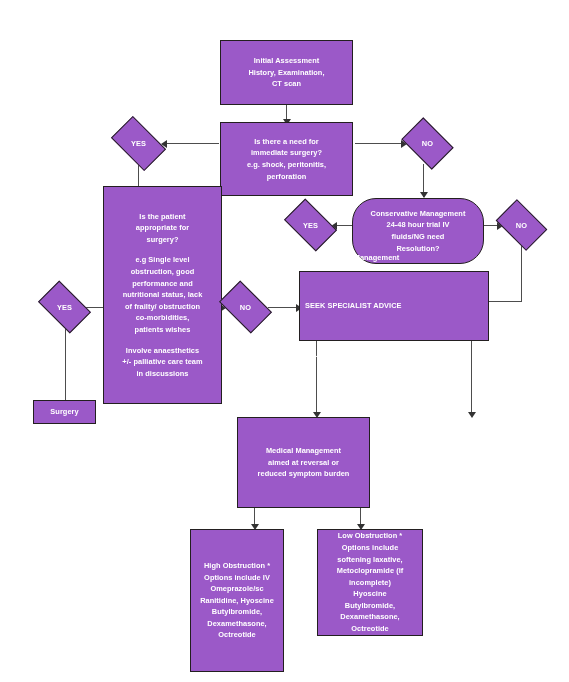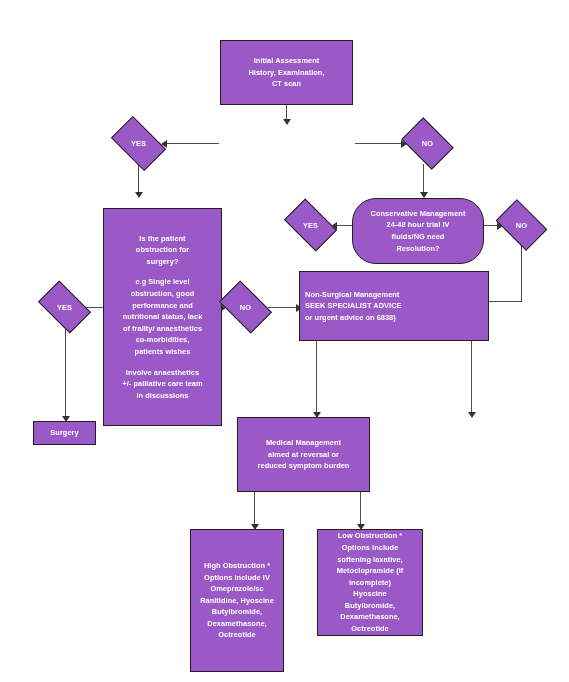--- a/index.html
+++ b/index.html
@@ -27,21 +27,21 @@
     font-weight: bold;
     font-size: 7.4px;
     line-height: 11.6px;
     letter-spacing: 0.05px;
     display: flex;
     flex-direction: column;
     justify-content: center;
     z-index: 3;
   }
   .node.center { align-items: center; text-align: center; }
-  .node.left   { align-items: flex-start; text-align: center; padding-left: 5px; }
+  .node.left   { align-items: flex-start; text-align: center; padding-left: 5px; gap: 37px; }
   .node .ln { display: block; white-space: pre; }
   .node .gap { display: block; height: 9px; }
 
   .diamond {
     position: absolute;
     box-sizing: border-box;
     z-index: 4;
   }
   .diamond .dshape {
     position: absolute;
@@ -132,20 +132,26 @@
 
   <div class="conn v" style="left:360px; top:492px; height:36px;"></div>
   <div class="arrow down" style="left:357px; top:524px;"></div>
 
   <div class="node center" style="left:220px; top:40px; width:133px; height:65px;">
     <span class="ln">Initial Assessment</span>
     <span class="ln">History, Examination,</span>
     <span class="ln">CT scan</span>
   </div>
 
+  <div class="node center" style="left:220px; top:122px; width:133px; height:74px;">
+    <span class="ln">Is there a need for</span>
+    <span class="ln">immediate surgery?</span>
+    <span class="ln">e.g. shock, peritonitis,</span>
+    <span class="ln">perforation</span>
+  </div>
 
   <div class="diamond" style="left:115px; top:128px; width:47px; height:31px;">
     <span class="dshape"></span>
     <span class="dlabel">YES</span>
   </div>
 
   <div class="diamond" style="left:406px; top:128px; width:43px; height:31px;">
     <span class="dshape"></span>
     <span class="dlabel">NO</span>
   </div>
@@ -160,59 +166,59 @@
   <div class="diamond" style="left:288px; top:210px; width:45px; height:30px;">
     <span class="dshape"></span>
     <span class="dlabel">YES</span>
   </div>
 
   <div class="diamond" style="left:500px; top:210px; width:43px; height:30px;">
     <span class="dshape"></span>
     <span class="dlabel">NO</span>
   </div>
 
-  <div class="node center" style="left:103px; top:208px; width:119px; height:218px;">
+  <div class="node center" style="left:103px; top:186px; width:119px; height:218px;">
     <span class="ln">Is the patient</span>
-    <span class="ln">obstruction for</span>
+    <span class="ln">appropriate for</span>
     <span class="ln">surgery?</span>
     <span class="gap"></span>
     <span class="ln">e.g Single level</span>
     <span class="ln">obstruction, good</span>
     <span class="ln">performance and</span>
     <span class="ln">nutritional status, lack</span>
-    <span class="ln">of frailty/ anaesthetics</span>
+    <span class="ln">of frailty/ obstruction</span>
     <span class="ln">co-morbidities,</span>
     <span class="ln">patients wishes</span>
     <span class="gap"></span>
     <span class="ln">Involve anaesthetics</span>
     <span class="ln">+/- palliative care team</span>
     <span class="ln">in discussions</span>
   </div>
 
   <div class="diamond" style="left:42px; top:292px; width:45px; height:30px;">
     <span class="dshape"></span>
     <span class="dlabel">YES</span>
   </div>
 
   <div class="diamond" style="left:223px; top:292px; width:45px; height:30px;">
     <span class="dshape"></span>
     <span class="dlabel">NO</span>
   </div>
 
-  <div class="node center" style="left:33px; top:421px; width:63px; height:24px;">
+  <div class="node center" style="left:33px; top:400px; width:63px; height:24px;">
     <span class="ln">Surgery</span>
   </div>
 
   <div class="node left" style="left:299px; top:271px; width:190px; height:70px;">
     <span class="ln">Non-Surgical Management</span>
     <span class="ln">SEEK SPECIALIST ADVICE</span>
     <span class="ln">or urgent advice on 6838)</span>
   </div>
 
-  <div class="node center" style="left:237px; top:417px; width:133px; height:75px;">
+  <div class="node center" style="left:237px; top:417px; width:133px; height:91px;">
     <span class="ln">Medical Management</span>
     <span class="ln">aimed at reversal or</span>
     <span class="ln">reduced symptom burden</span>
   </div>
 
 
   <div class="node center" style="left:190px; top:529px; width:94px; height:143px;">
     <span class="ln">High Obstruction *</span>
     <span class="ln">Options include IV</span>
     <span class="ln">Omeprazole/sc</span>

